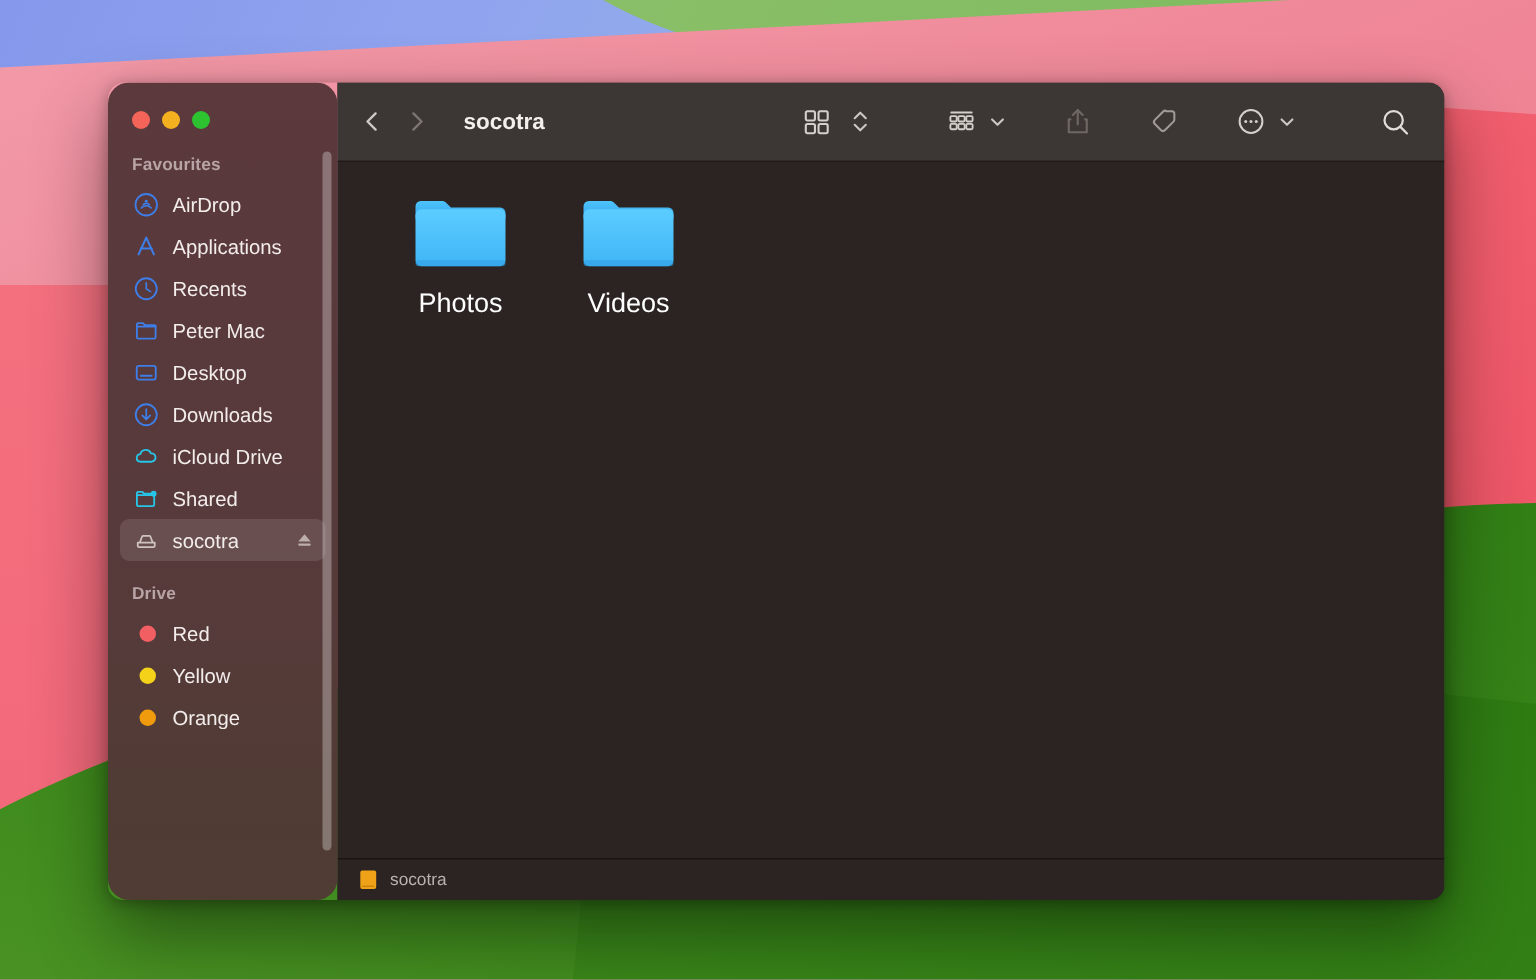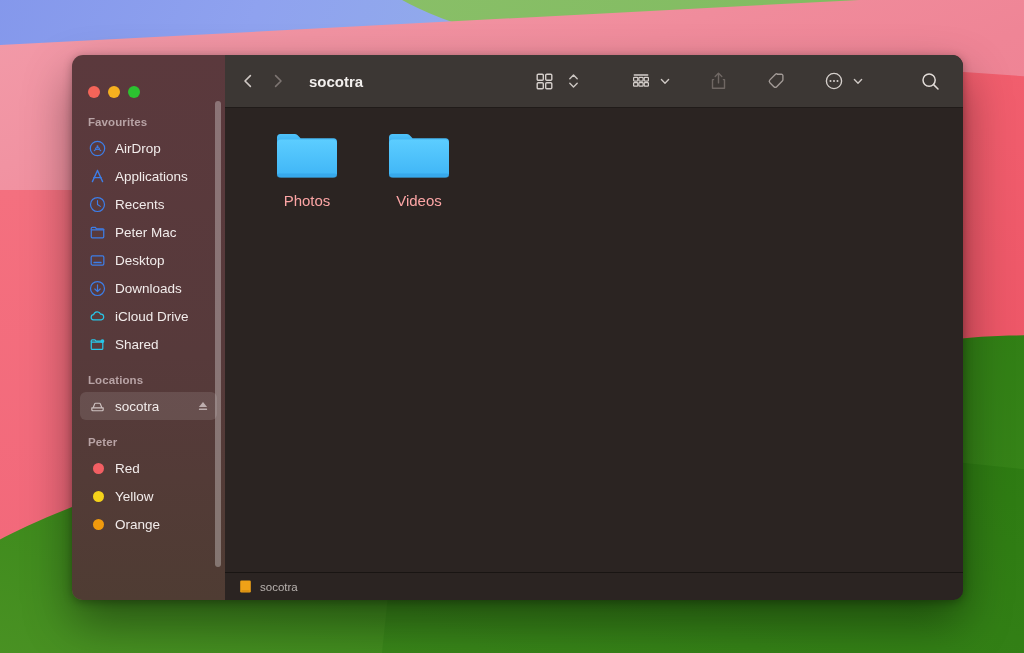--- a/index.html
+++ b/index.html
@@ -90,23 +90,24 @@
     display: flex;
     box-shadow: 0 22px 48px rgba(0,0,0,0.42), 0 2px 10px rgba(0,0,0,0.30);
   }
 
   
   #sidebar {
     position: relative;
     width: 153px;
     flex: 0 0 153px;
     background: linear-gradient(180deg, #5b393d 0%, #573a3b 55%, #4f3c33 100%);
-    padding-top: 12px;
+    padding-top: 0;
     box-sizing: border-box;
     overflow: hidden;
+    border-radius: 14px;
   }
   #traffic-lights {
     display: flex;
     gap: 8px;
     padding: 19px 0 0 16px;
   }
   .light {
     width: 12px; height: 12px;
     border-radius: 50%;
     display: block;
@@ -237,22 +238,22 @@
     flex-direction: column;
     align-items: center;
     padding-top: 2px;
   }
   .folder-ico {
     width: 66px; height: 54px;
     position: relative;
   }
   .item-label {
     margin-top: 10px;
-    color: #fca5a5;
-    font-size: 15px;
+    color: #ffffff;
+    font-size: 18px;
     text-align: left;
     white-space: nowrap;
   }
 
   
   #status-bar {
     height: 28px;
     flex: 0 0 28px;
     background: #2b2422;
     border-top: 1px solid #191513;
@@ -372,39 +373,38 @@
         <span class="sb-ico">
           <svg width="17" height="17" viewBox="0 0 18 18">
             <path d="M2.4 6.4V13.2a1 1 0 0 0 1 1h10.2a1 1 0 0 0 1-1V6.4z" fill="none" stroke="#27c6e8" stroke-width="1.3"></path>
             <path d="M2.4 6.4V5.1a1 1 0 0 1 1-1h2.9l1.2 1.4h6.1a1 1 0 0 1 1 1" fill="none" stroke="#27c6e8" stroke-width="1.3" stroke-linejoin="round"></path>
             <circle cx="14.2" cy="5.4" r="2.05" fill="#27c6e8"></circle>
           </svg>
         </span>
         <span class="sb-label">Shared</span>
       </div>
 
-      <div class="sb-section later">Locations</div>
 
       <div class="sb-row selected">
         <span class="sb-ico">
           <svg width="17" height="17" viewBox="0 0 18 18">
             <path d="M3.0 10.4h12v2.1a1 1 0 0 1-1 1H4a1 1 0 0 1-1-1z" fill="none" stroke="#cfc3c2" stroke-width="1.25" stroke-linejoin="round"></path>
             <path d="M4.4 10.4 6.0 6.2a1 1 0 0 1 .95-.65h4.1a1 1 0 0 1 .95.65l1.6 4.2" fill="none" stroke="#cfc3c2" stroke-width="1.25" stroke-linejoin="round"></path>
           </svg>
         </span>
         <span class="sb-label">socotra</span>
         <span class="sb-eject">
           <svg width="12" height="12" viewBox="0 0 12 12">
             <path d="M6 2.1 10.1 7.0H1.9z" fill="#bdaeae"></path>
             <rect x="1.9" y="8.4" width="8.2" height="1.5" rx="0.5" fill="#bdaeae"></rect>
           </svg>
         </span>
       </div>
 
-      <div class="sb-section later">Peter</div>
+      <div class="sb-section later">Drive</div>
 
       <div class="sb-row">
         <span class="sb-ico">
           <span class="tag-dot" style="background:#f25f63"></span>
         </span>
         <span class="sb-label">Red</span>
       </div>
 
       <div class="sb-row">
         <span class="sb-ico">

